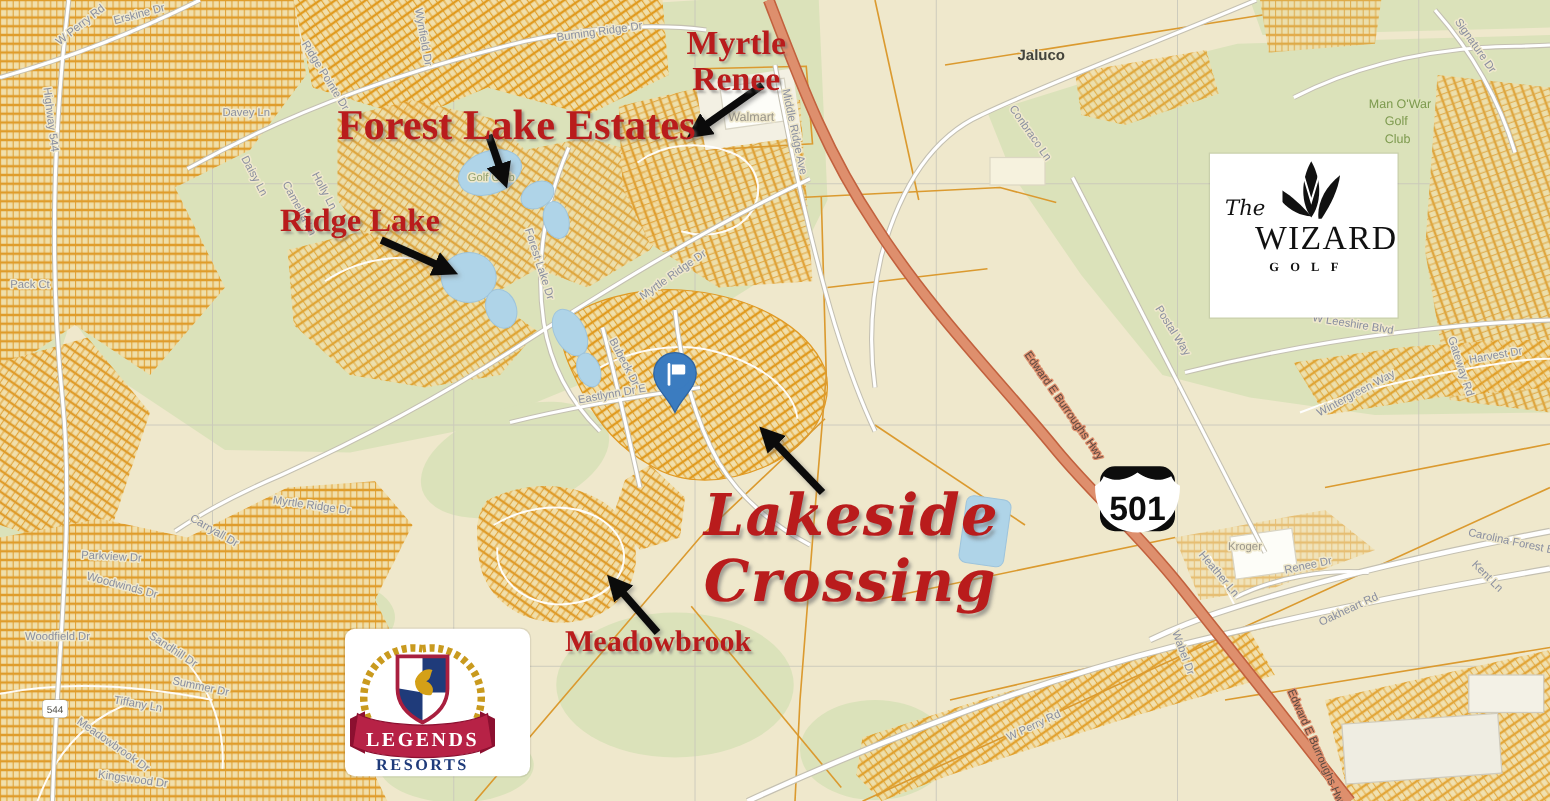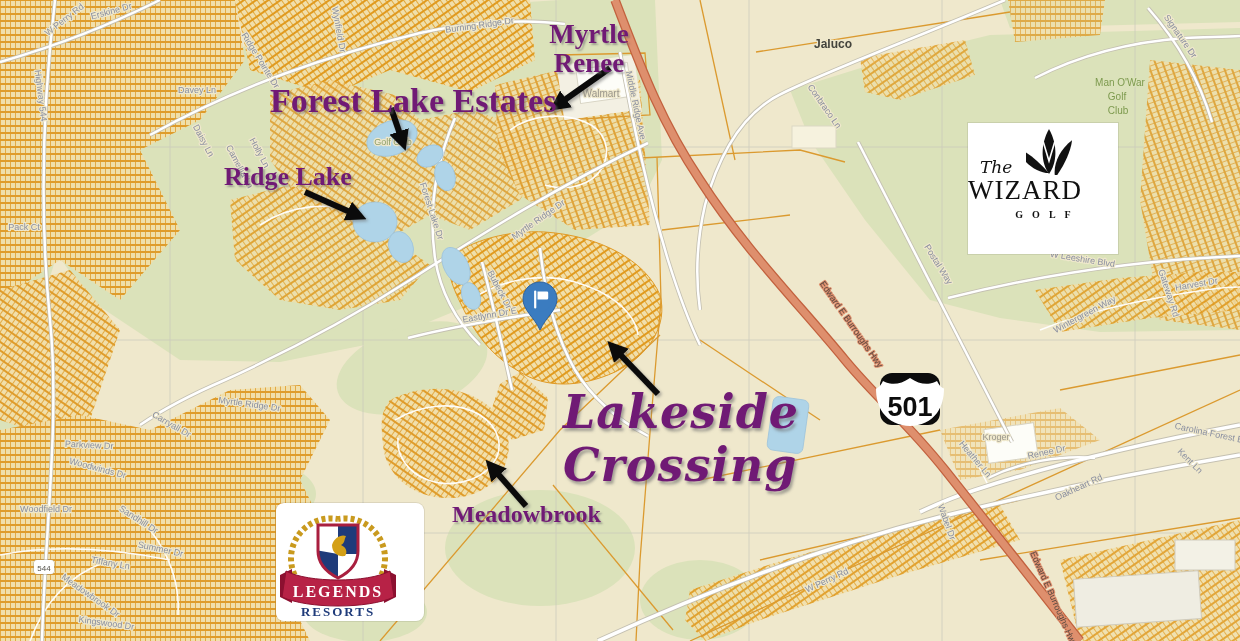--- a/index.html
+++ b/index.html
@@ -2,38 +2,38 @@
 <html><head>
 <meta charset="utf-8">
 <style>
   html,body{margin:0;padding:0;background:#EFE8CC;}
   .stage{position:relative;width:1240px;height:641px;overflow:hidden;
          font-family:"Liberation Sans",sans-serif;}
   .stage svg.base{position:absolute;left:0;top:0;}
   .overlay{position:absolute;left:0;top:0;pointer-events:none;}
 
   
-  .anno{position:absolute;color:#701a75;font-family:"Liberation Serif","DejaVu Serif",serif;
+  .anno{position:absolute;color:#b91c1c;font-family:"Liberation Serif","DejaVu Serif",serif;
         font-weight:bold;line-height:1.08;white-space:nowrap;
         text-shadow:2px 2px 2px rgba(110,110,110,.55);}
   .anno.center{text-align:center;}
   .anno-myrtle{left:537px;top:20px;width:104px;font-size:27px;}
   .anno-forest{left:270px;top:83px;font-size:34px;}
   .anno-ridgelake{left:224px;top:163px;font-size:26px;}
   .anno-lakeside{left:563px;top:386px;font-size:46px;font-family:"DejaVu Serif",serif;
                  font-weight:900;letter-spacing:1px;line-height:1.15;
                  text-shadow:2px 3px 3px rgba(110,110,110,.6);font-style:italic;}
   .anno-ridgefield{left:452px;top:502px;font-size:24px;}
 
   
   .wizard{position:absolute;left:968px;top:123px;width:150px;height:131px;background:#fff;
           box-shadow:0 0 0 1px rgba(0,0,0,.08);}
   .wizard .wz-the{position:absolute;left:12px;top:34px;font-family:"DejaVu Serif",serif;
           font-style:italic;font-size:17px;color:#111;}
-  .wizard .wz-name{position:absolute;left:0;top:52px;width:150px;text-align:left;
+  .wizard .wz-name{position:absolute;left:0;top:52px;width:150px;text-align:right;
           font-family:"Liberation Serif",serif;font-size:27px;color:#111;letter-spacing:1px;}
   .wizard .wz-golf{position:absolute;left:0;top:86px;width:150px;text-align:center;
           font-family:"Liberation Serif",serif;font-size:10px;font-weight:bold;color:#111;
           letter-spacing:9px;text-indent:9px;}
   .wizard svg{position:absolute;left:58px;top:4px;}
 
   
   .legends{position:absolute;left:276px;top:503px;width:148px;height:118px;background:#fff;
            border-radius:8px;box-shadow:0 0 0 1px rgba(0,0,0,.08);}
 </style>

